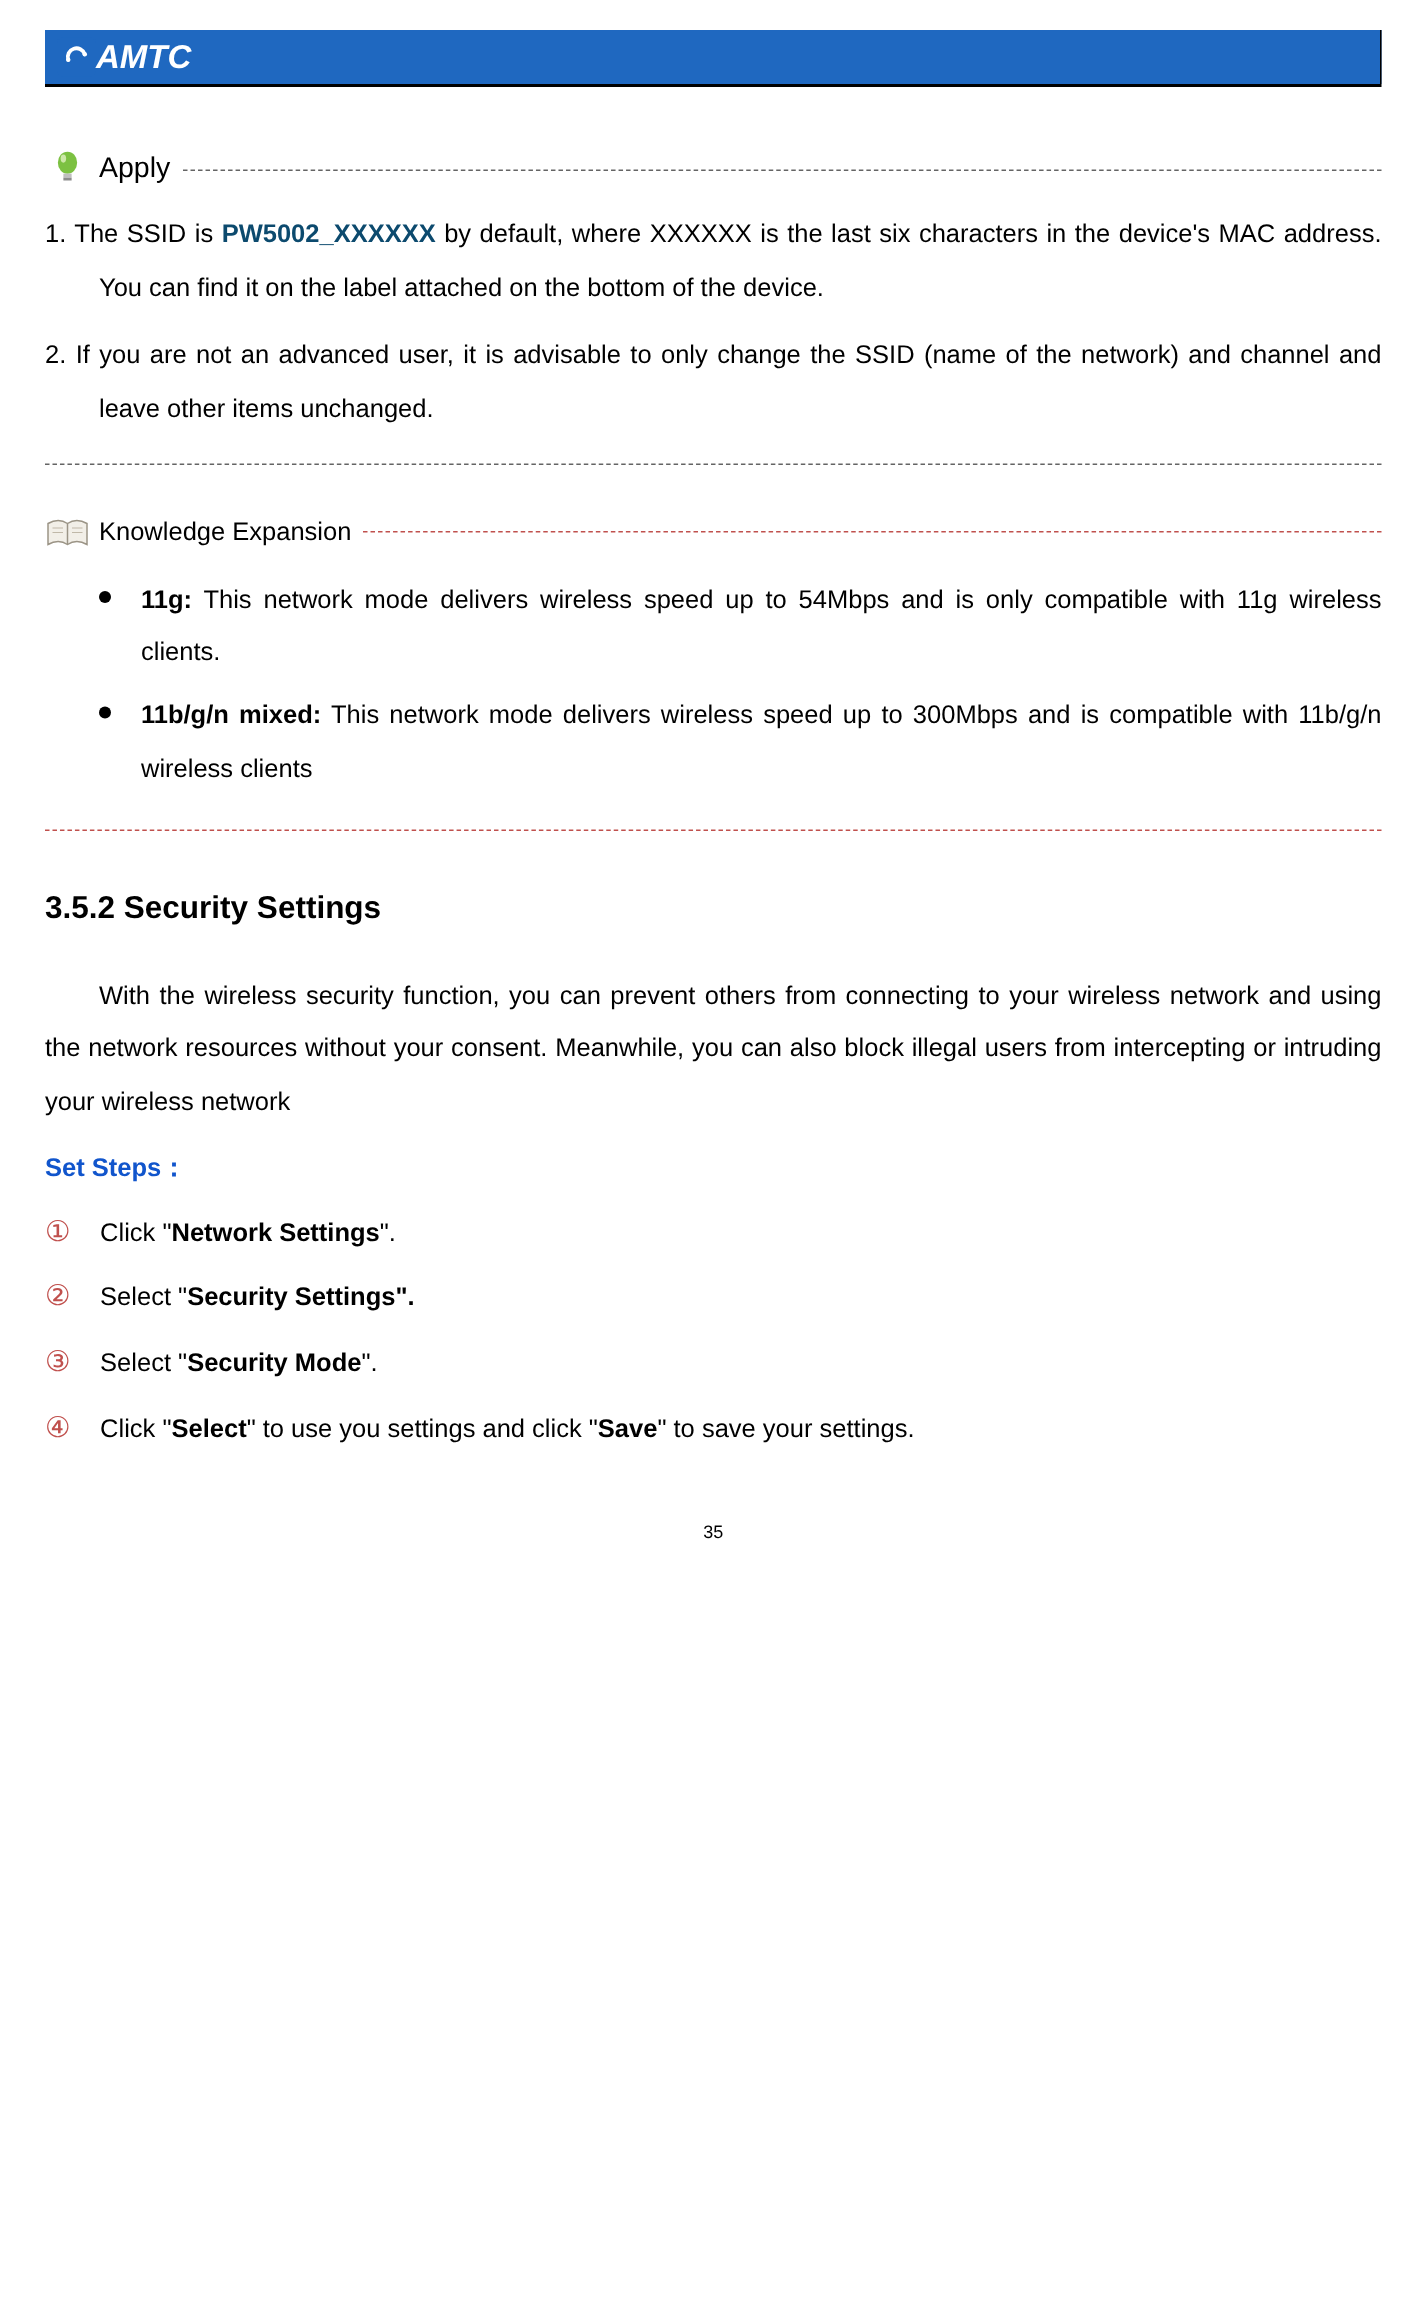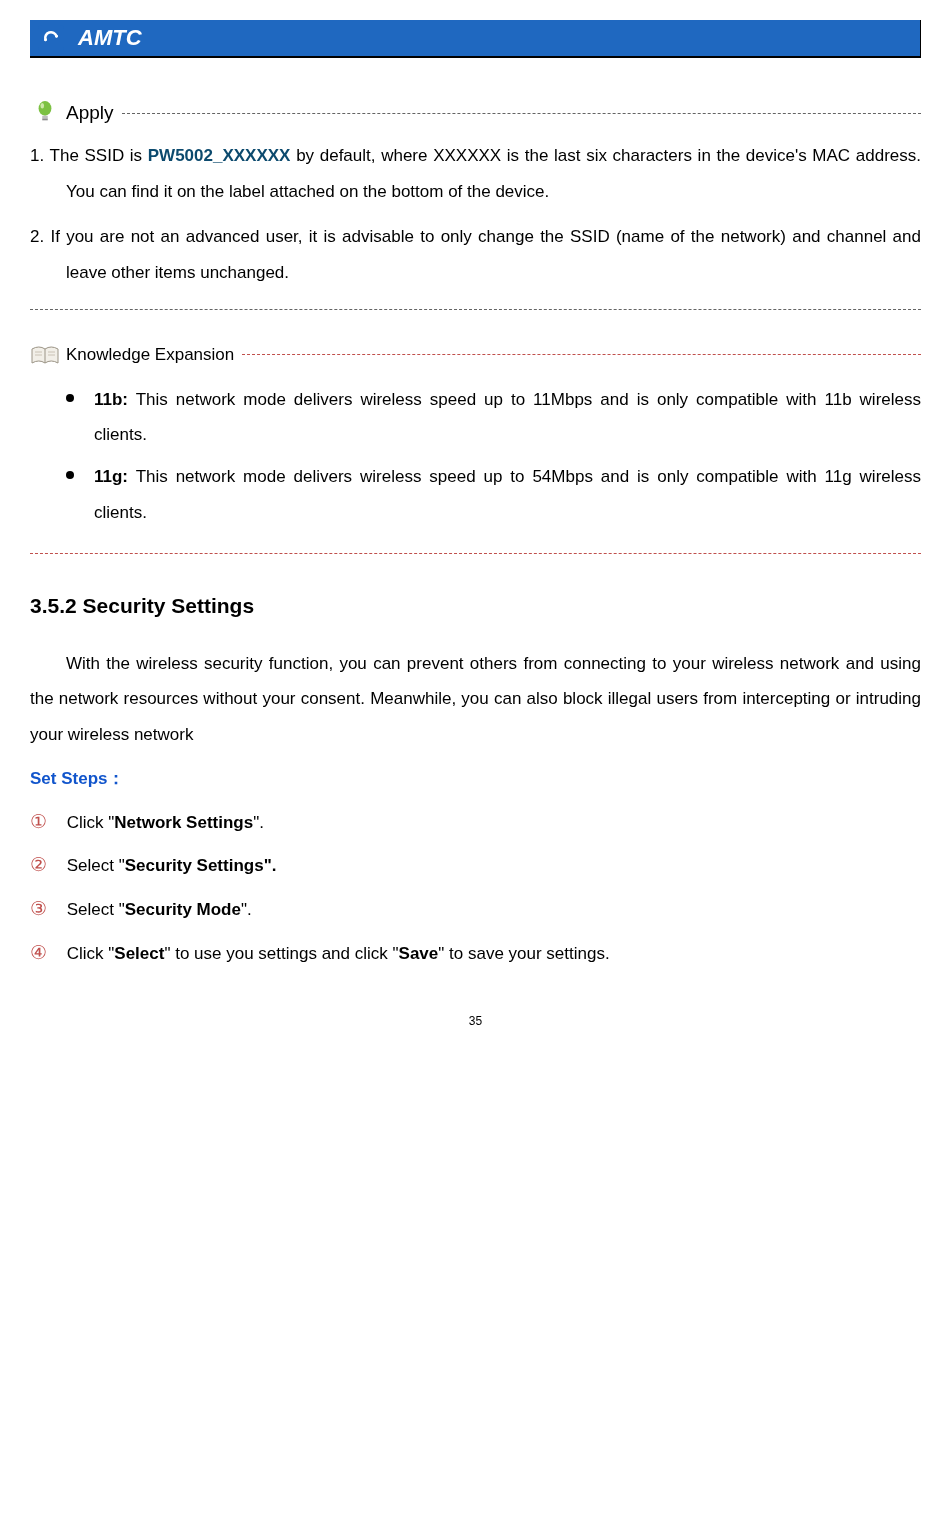--- a/index.html
+++ b/index.html
@@ -21,21 +21,21 @@
     height: 36px;
     display: flex;
     align-items: center;
     padding-left: 8px;
     position: relative;
     border-right: 1px solid #000;
   }
   .logo-badge {
     display: flex;
     align-items: flex-start;
-    gap: 14px;
+    gap: 0;
   }
   .logo-icon {
     width: 26px; height: 26px;
     background: #1f68c0;
     border-radius: 4px;
     display: flex;
     align-items: center;
     justify-content: center;
   }
   .logo-text {
@@ -221,24 +221,24 @@
         <line x1="18" y1="12" x2="25" y2="12" stroke="#c0b8a8" stroke-width="0.8"></line>
       </svg>
     </span>
     <span class="ke-label">Knowledge Expansion</span>
     <span class="dashed-line-red"></span>
   </div>
 
 
   <ul class="bullet-list">
     <li>
-      <span class="bold">11b:</span><span> This network mode delivers wireless speed up to 11Mbps and is only compatible with 11b wireless clients.</span>
-    </li>
-    <li>
       <span class="bold">11g:</span><span> This network mode delivers wireless speed up to 54Mbps and is only compatible with 11g wireless clients.</span>
+    </li>
+    <li>
+      <span class="bold">11b/g/n mixed:</span><span> This network mode delivers wireless speed up to 300Mbps and is compatible with 11b/g/n wireless clients</span>
     </li>
   </ul>
 
   <div class="dashed-sep-red"></div>
 
   <div class="h3-title">3.5.2 Security Settings</div>
 
   <p class="intro-para">With the wireless security function, you can prevent others from connecting to your wireless network and using the network resources without your consent. Meanwhile, you can also block illegal users from intercepting or intruding your wireless network</p>
 
   <div class="set-steps-label">Set Steps：</div>

